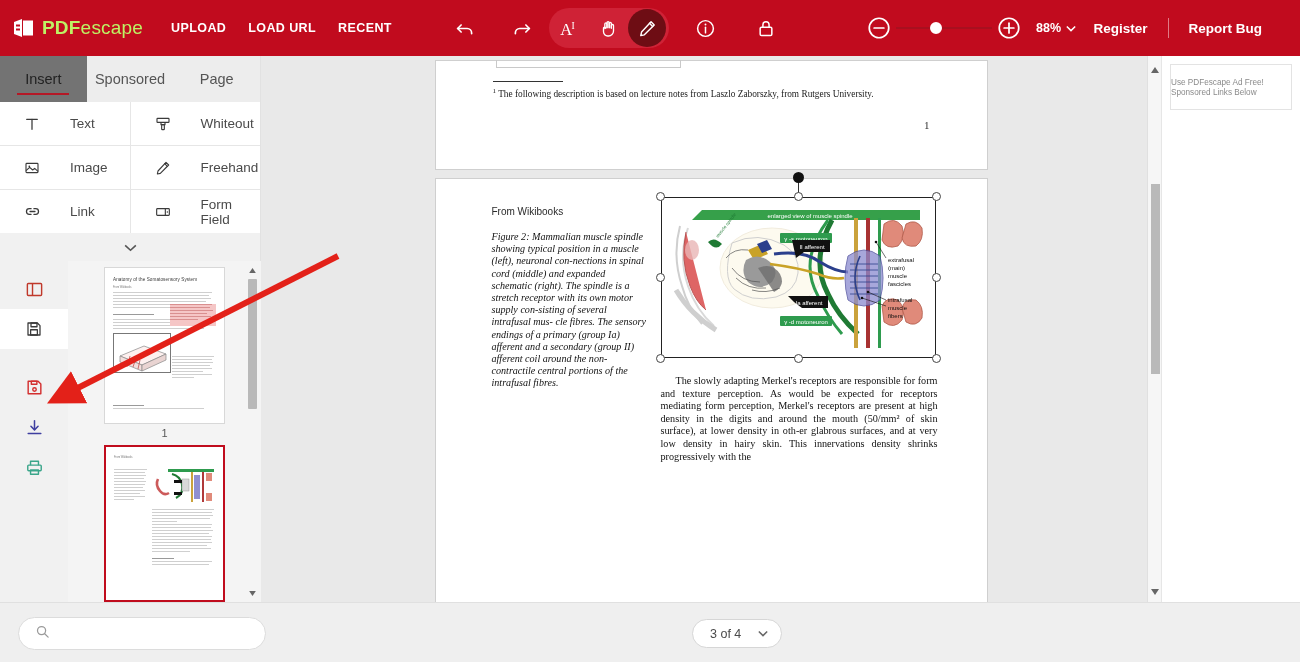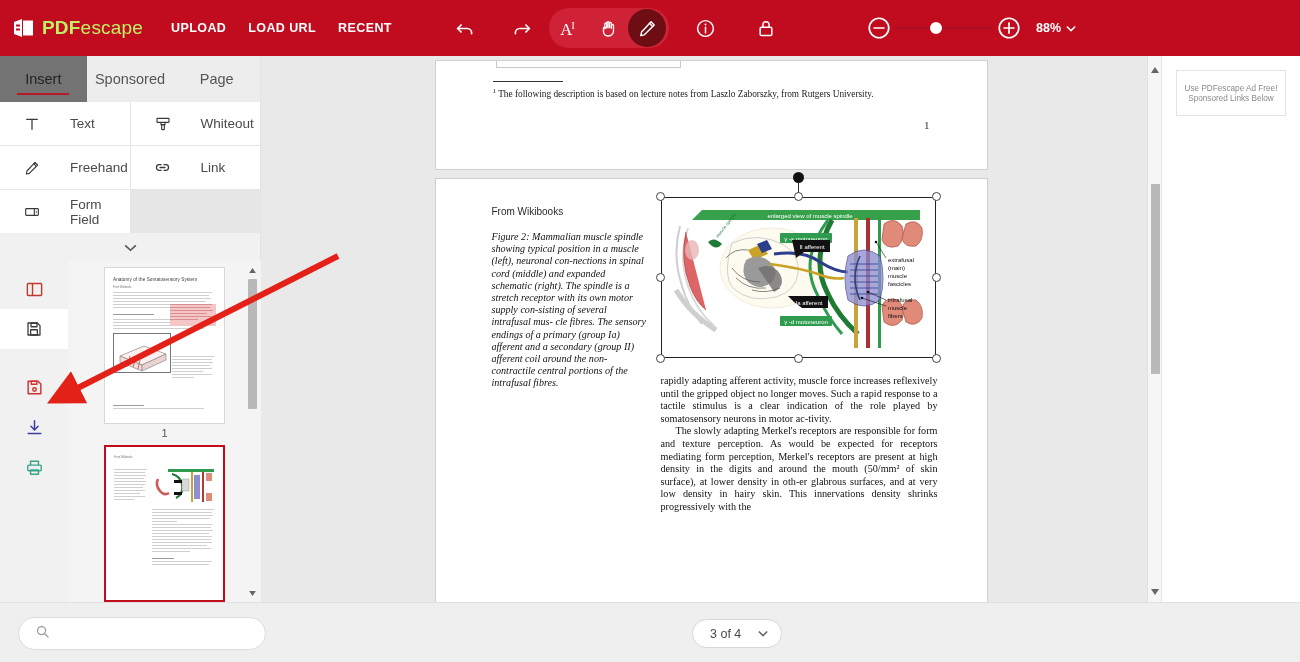--- a/index.html
+++ b/index.html
@@ -175,22 +175,22 @@
   }
   .body-col p { margin-bottom: 0; }
   .body-col p.indent { text-indent: 15px; }
 
   
   .ad-panel {
     position: absolute; left: 1161px; top: 56px; width: 139px; height: 546px;
     background: #fff; border-left: 1px solid #e6e6e6;
   }
   .ad-card {
-    margin: 14px; height: 46px; border: 1px solid #e3e3e3; background:#fff;
-    display: flex; flex-direction: column; align-items: center;
+    margin: 8px; height: 46px; border: 1px solid #e3e3e3; background:#fff;
+    display: flex; flex-direction: column; 
     justify-content: center; gap: 1px;
   }
   .ad-line { font-size: 8.2px; color: #8a8a8a; }
 
   
   .footer {
     position: absolute; left: 0; bottom: 0; width: 1300px; height: 60px;
     background: #efefef; border-top: 1px solid #e0e0e0;
   }
   .search-box {
@@ -307,20 +307,25 @@
         </svg>
       </span>
       <span class="zoom-label">
         <span>88%</span>
         <svg width="10" height="7" viewBox="0 0 12 8" fill="none" stroke="#fff" stroke-width="1.8">
             <path d="M1 1.5 L6 6.5 L11 1.5"></path>
           </svg>
       </span>
     </div>
 
+    <div class="header-right">
+      <span class="hr-link">Register</span>
+      <span class="hr-div"></span>
+      <span class="hr-link">Report Bug</span>
+    </div>
   </div>
 
   <div class="left-panel">
     <div class="tabs">
       <div class="tab active">Insert</div>
       <div class="tab">Sponsored</div>
       <div class="tab">Page</div>
     </div>
 
     <div class="tool-grid">
@@ -335,20 +340,30 @@
       </div>
       <div class="tool-cell">
         <span class="ico">
           <svg width="16" height="16" viewBox="0 0 24 24" fill="none" stroke="#3a3a3a" stroke-width="1.7" stroke-linejoin="round">
             <rect x="3" y="3.5" width="18" height="6" rx="1"></rect>
               <path d="M9 9.5 V13 h6 V9.5"></path>
               <rect x="10" y="13" width="4" height="7.5" rx="1"></rect>
           </svg>
         </span>
         <span class="lbl">Whiteout</span>
+      </div>
+      <div class="tool-cell">
+        <span class="ico">
+          <svg width="16" height="16" viewBox="0 0 24 24" fill="none" stroke="#3a3a3a" stroke-width="1.7" stroke-linejoin="round">
+            <rect x="3" y="5" width="18" height="14" rx="1.2"></rect>
+              <path d="M3 16 L8.5 11 L13 15 L16 12.5 L21 17"></path>
+              <circle cx="8" cy="9.5" r="1.3" fill="#3a3a3a" stroke="none"></circle>
+          </svg>
+        </span>
+        <span class="lbl">Image</span>
       </div>
       <div class="tool-cell">
         <span class="ico">
           <svg width="16" height="16" viewBox="0 0 24 24" fill="none" stroke="#3a3a3a" stroke-width="1.7" stroke-linejoin="round" stroke-linecap="round">
             <path d="M16.5 3.5 L20.5 7.5 L8 20 L3.5 21 L4.5 16.5 Z"></path>
               <path d="M14.5 5.5 L18.5 9.5"></path>
           </svg>
         </span>
         <span class="lbl">Freehand</span>
       </div>
@@ -652,21 +667,20 @@
       <div class="sel-handle" style="left:220px; top:13px;"></div>
       <div class="sel-handle" style="left:358px; top:13px;"></div>
       <div class="sel-handle" style="left:496px; top:13px;"></div>
       <div class="sel-handle" style="left:220px; top:94px;"></div>
       <div class="sel-handle" style="left:496px; top:94px;"></div>
       <div class="sel-handle" style="left:220px; top:175px;"></div>
       <div class="sel-handle" style="left:358px; top:175px;"></div>
       <div class="sel-handle" style="left:496px; top:175px;"></div>
 
       <div class="body-col">
-        <p>rapidly adapting afferent activity, muscle force increases reflexively until the gripped object no longer moves. Such a rapid response to a tactile stimulus is a clear indication of the role played by somatosensory neurons in motor ac-tivity.</p>
         <p class="indent">The slowly adapting Merkel's receptors are responsible for form and texture perception. As would be expected for receptors mediating form perception, Merkel's receptors are present at high density in the digits and around the mouth (50/mm² of skin surface), at lower density in oth-er glabrous surfaces, and at very low density in hairy skin. This innervations density shrinks progressively with the</p>
       </div>
     </div>
 
     <div class="docscroll">
       <div style="position:absolute;left:3px;top:3px">
         <svg width="8" height="6" viewBox="0 0 8 6" fill="#666">
             <path d="M4 0 L8 6 L0 6 Z"></path>
           </svg>
       </div>

